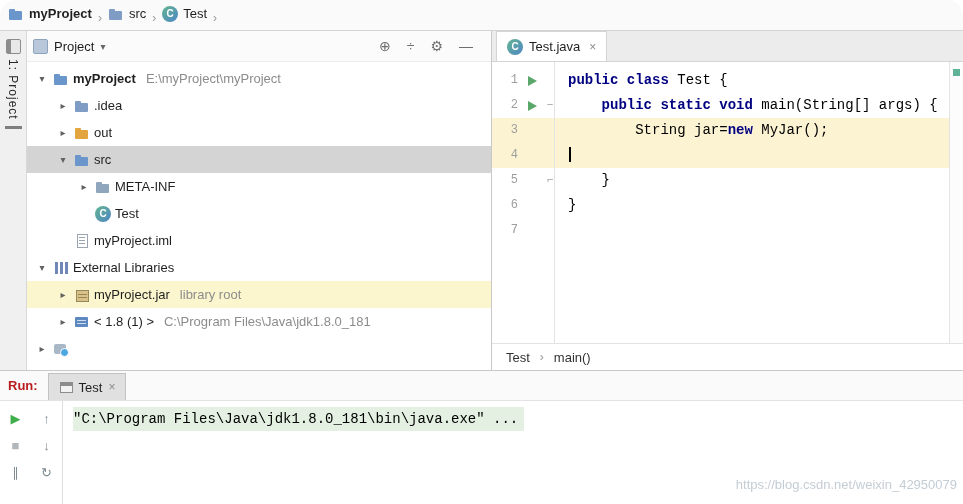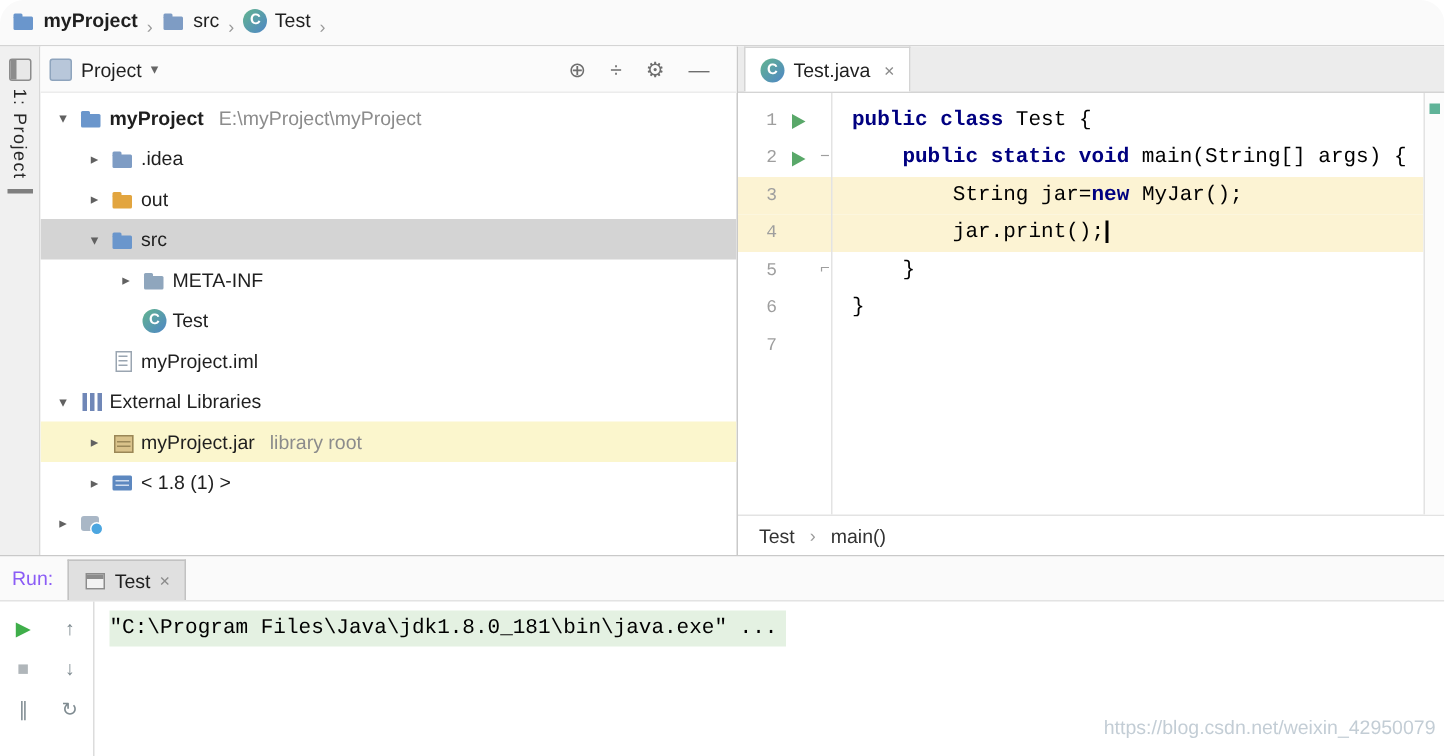--- a/index.html
+++ b/index.html
@@ -83,21 +83,21 @@
   .kw{color:#000080;font-weight:bold;}
   .pl{color:#000;}
   .caret-bar{display:inline-block;width:2px;height:15px;background:#000;vertical-align:text-top;margin-left:1px;}
   .stripe-right{width:13px;border-left:1px solid #e3e3e3;background:#fcfcfc;flex:none;position:relative;}
   .stripe-right::before{content:"";position:absolute;top:7px;left:3px;width:7px;height:7px;background:#5fb398;}
   .editor-crumbs{height:26px;border-top:1px solid #e3e3e3;display:flex;align-items:center;padding-left:14px;gap:4px;color:#333;}
 
   
   .runpanel{height:135px;border-top:1px solid #c9c9c9;display:flex;flex-direction:column;background:#fff;}
   .run-header{height:29px;display:flex;align-items:flex-end;gap:10px;padding-left:8px;background:#fafafa;border-bottom:1px solid #e3e3e3;}
-  .run-label{align-self:center;color:#8b5cf6;}
+  .run-label{align-self:center;color:#b91c1c;font-weight:bold;}
   .run-tab{height:26px;display:flex;align-items:center;gap:6px;padding:0 10px;background:#e0e0e0;border:1px solid #c2c2c2;border-bottom:none;}
   .run-tab .close{color:#8c8c8c;font-size:12px;}
   .run-body{flex:1;display:flex;min-height:0;}
   .run-toolbar{width:62px;border-right:1px solid #dcdcdc;display:grid;grid-template-columns:1fr 1fr;grid-auto-rows:27px;justify-items:center;align-items:center;padding-top:4px;flex:none;color:#7f8b91;}
   .rt-btn{font-size:13px;cursor:default;}
   .rt-btn.green{color:#3fae4a;}
   .rt-btn.gray{color:#b0b6ba;}
   .console{flex:1;font-family:"Liberation Mono",monospace;font-size:14px;padding:6px 0 0 10px;}
   .cline{height:24px;line-height:24px;white-space:pre;color:#000;}
   .cline.command{background:#e4f1e2;width:fit-content;padding-right:6px;}
@@ -189,20 +189,21 @@
           <div class="tree-row highlight" style="padding-left:29px">
             <span class="arrow">▸</span>
             <span class="icon icon-jar"></span>
             <span class="tname">myProject.jar</span>
             <span class="thint">library root</span>
           </div>
           <div class="tree-row" style="padding-left:29px">
             <span class="arrow">▸</span>
             <span class="icon icon-jdk"></span>
             <span class="tname">&lt; 1.8 (1) &gt;</span>
+            <span class="thint">C:\Program Files\Java\jdk1.8.0_181</span>
           </div>
           <div class="tree-row" style="padding-left:8px">
             <span class="arrow">▸</span>
             <span class="icon icon-scratches"></span>
           </div>
         </div>
     </div>
 
     <div class="editor">
       <div class="tabbar">
@@ -233,21 +234,21 @@
             <div class="code-row hl">
               <span class="gnum">3</span>
               <span class="gmark"></span>
               <span class="gfold"></span>
               <span class="ctext"><span class="pl">        String jar=</span><span class="kw">new</span><span class="pl"> MyJar();</span></span>
             </div>
             <div class="code-row hl">
               <span class="gnum">4</span>
               <span class="gmark"></span>
               <span class="gfold"></span>
-              <span class="ctext"><span class="pl">        jar.print();</span><span class="caret-bar"></span></span>
+              <span class="ctext"><span class="caret-bar"></span></span>
             </div>
             <div class="code-row">
               <span class="gnum">5</span>
               <span class="gmark"></span>
               <span class="gfold">⌐</span>
               <span class="ctext"><span class="pl">    }</span></span>
             </div>
             <div class="code-row">
               <span class="gnum">6</span>
               <span class="gmark"></span>

